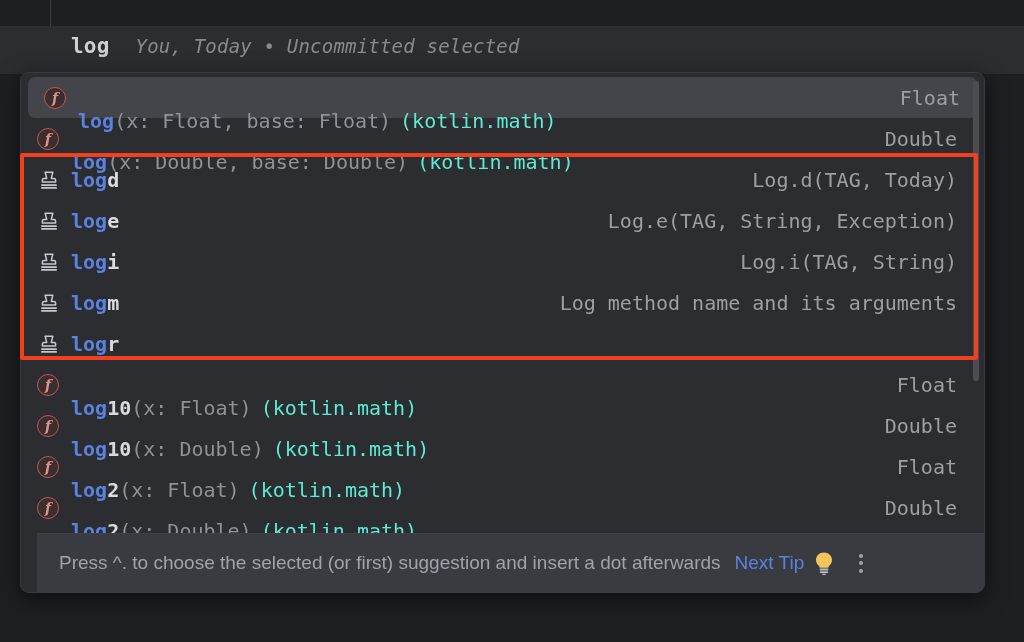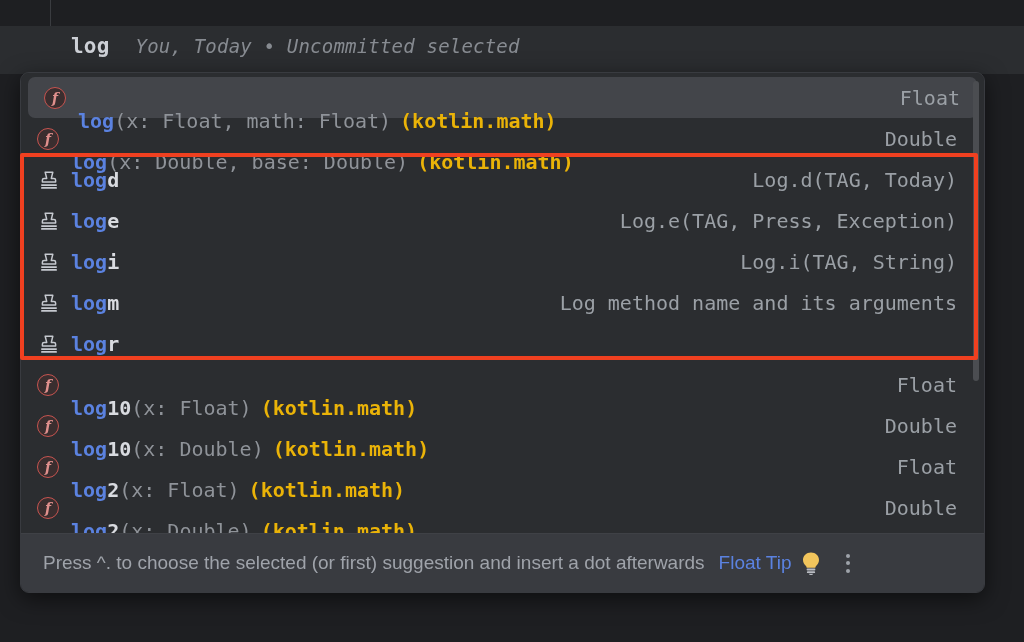--- a/index.html
+++ b/index.html
@@ -126,22 +126,22 @@
   }
   .name-rest {
     color: #d9dbe0;
     font-weight: 700;
   }
   .sig {
     color: #8f9399;
     font-weight: 400;
   }
   .pkg {
-    color: #eab308;
-    font-weight: 700;
+    color: #5eead4;
+    font-weight: 400;
     margin-left: 9px;
     margin-top: 46px;
   }
 
   .row-tail {
     margin-left: auto;
     font-family: "DejaVu Sans Mono", monospace;
     font-size: 20px;
     color: #9ba0a6;
     padding-right: 27px;
@@ -195,21 +195,21 @@
     top: 6px;
     width: 6px;
     height: 300px;
     border-radius: 3px;
     background: #4b4d51;
   }
 
   
   .tipbar {
     position: absolute;
-    left: 0;
+    left: 16px;
     bottom: 0;
     width: 963px;
     height: 59px;
     background: #393b40;
     display: flex;
     align-items: center;
     box-sizing: border-box;
     padding: 0 17px 0 22px;
     border-top: 1px solid #3f4146;
   }
@@ -265,21 +265,21 @@
 
   <div class="popup">
 
     <div class="lookup-list" id="lookup-list">
         <div class="row selected first">
           <span class="row-icon">
             <span class="icon-fn">f</span>
           </span>
           <span class="row-main">
             <span class="match">log</span>
-            <span class="sig">(x: Float, math: Float)</span>
+            <span class="sig">(x: Float, base: Float)</span>
             <span class="pkg">(kotlin.math)</span>
           </span>
           <span class="row-tail">Float</span>
         </div>
         <div class="row">
           <span class="row-icon">
             <span class="icon-fn">f</span>
           </span>
           <span class="row-main">
             <span class="match">log</span>
@@ -307,21 +307,21 @@
             <svg class="icon-stamp" viewBox="0 0 24 24">
               <path d="M8.2 4.2 h7.6 l-1.5 6.2 h2.6 c1.0 0 1.7 0.8 1.7 1.7 v2.0 H5.4 v-2.0 c0-0.9 0.7-1.7 1.7-1.7 h2.6 Z" fill="none" stroke="#c6c9cf" stroke-width="1.5" stroke-linejoin="round"></path>
               <rect x="4.1" y="16.2" width="15.8" height="1.7" rx="0.6" fill="#c6c9cf"></rect>
               <rect x="4.1" y="19.1" width="15.8" height="1.7" rx="0.6" fill="#c6c9cf"></rect>
             </svg>
           </span>
           <span class="row-main">
             <span class="match">log</span>
             <span class="name-rest">e</span>
           </span>
-          <span class="row-tail">Log.e(TAG, Press, Exception)</span>
+          <span class="row-tail">Log.e(TAG, String, Exception)</span>
         </div>
         <div class="row">
           <span class="row-icon">
             <svg class="icon-stamp" viewBox="0 0 24 24">
               <path d="M8.2 4.2 h7.6 l-1.5 6.2 h2.6 c1.0 0 1.7 0.8 1.7 1.7 v2.0 H5.4 v-2.0 c0-0.9 0.7-1.7 1.7-1.7 h2.6 Z" fill="none" stroke="#c6c9cf" stroke-width="1.5" stroke-linejoin="round"></path>
               <rect x="4.1" y="16.2" width="15.8" height="1.7" rx="0.6" fill="#c6c9cf"></rect>
               <rect x="4.1" y="19.1" width="15.8" height="1.7" rx="0.6" fill="#c6c9cf"></rect>
             </svg>
           </span>
           <span class="row-main">
@@ -407,21 +407,21 @@
         </div>
         <div class="row"></div>
       </div>
 
     <div class="scroll-track">
       <div class="scroll-thumb"></div>
     </div>
 
     <div class="tipbar">
       <span class="tip-text">Press ^. to choose the selected (or first) suggestion and insert a dot afterwards</span>
-      <span class="next-tip">Float Tip</span>
+      <span class="next-tip">Next Tip</span>
       <span class="bulb">
         <svg width="22" height="24" viewBox="0 0 22 24">
           <path d="M11 1.5 C6.3 1.5 3 4.9 3 9.0 c0 2.6 1.3 4.3 2.5 5.6 c0.7 0.8 1.1 1.4 1.2 2.1 h8.6 c0.1-0.7 0.5-1.3 1.2-2.1 C17.7 13.3 19 11.6 19 9.0 C19 4.9 15.7 1.5 11 1.5 Z" fill="#f2c55c"></path>
           <rect x="6.6" y="17.6" width="8.8" height="1.9" rx="0.9" fill="#b9bcc2"></rect>
           <rect x="6.9" y="20.2" width="8.2" height="1.9" rx="0.9" fill="#b9bcc2"></rect>
           <path d="M8.6 22.8 h4.8 c-0.5 1.0 -1.4 1.3 -2.4 1.3 c-1.0 0 -1.9 -0.3 -2.4 -1.3 Z" fill="#b9bcc2"></path>
         </svg>
       </span>
       <span class="kebab">
         <i></i>

